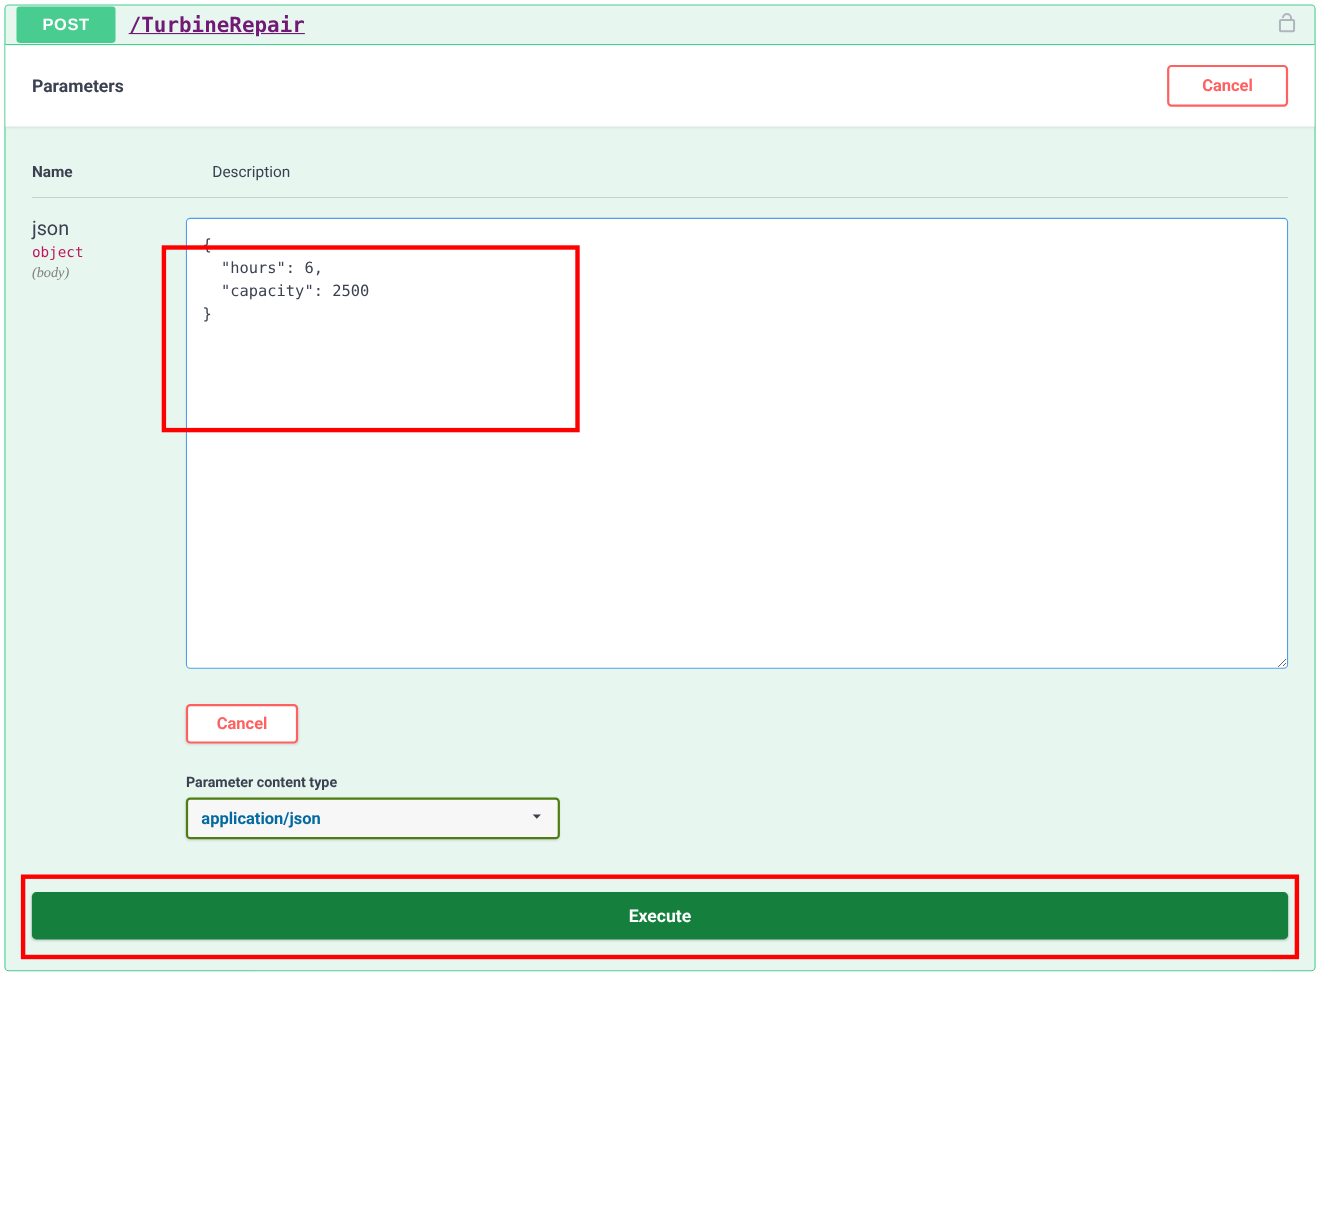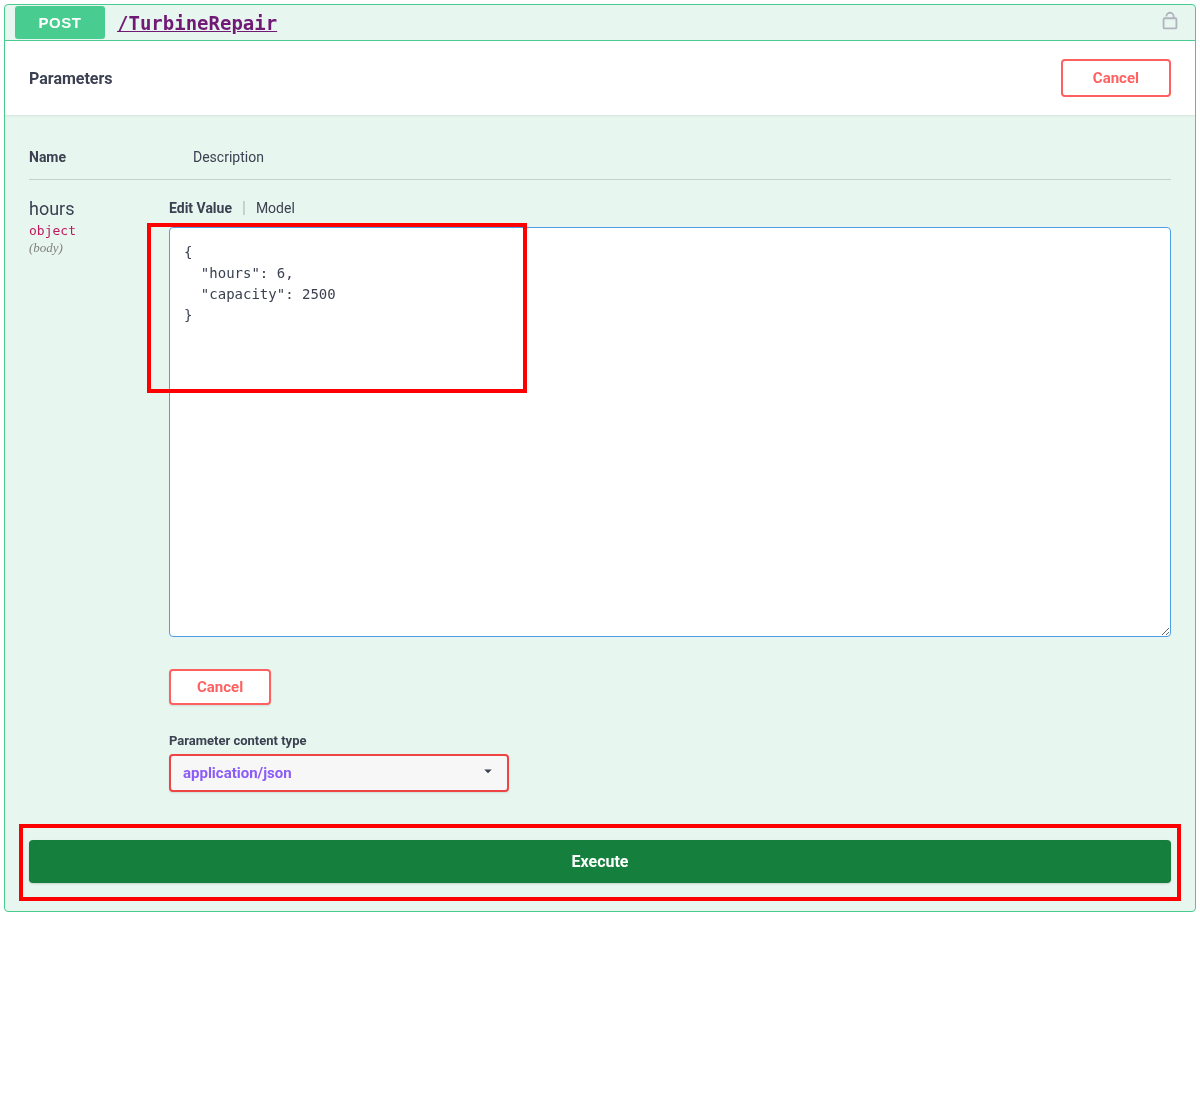--- a/index.html
+++ b/index.html
@@ -196,26 +196,26 @@
   }
   .content-type-select-wrap {
     position: relative;
     display: inline-block;
     margin-top: 6px;
   }
   .content-type-select {
     appearance: none;
     -webkit-appearance: none;
     background: #f7f7f7;
-    border: 2px solid #ef4444;
+    border: 2px solid #4d7c0f;
     border-radius: 4px;
     padding: 8px 40px 8px 12px;
     font-size: 15px;
     font-weight: 700;
-    color: #8b5cf6;
+    color: #0369a1;
     font-family: inherit;
     cursor: pointer;
     width: 340px;
     box-shadow: 0 1px 2px rgba(0,0,0,0.1);
   }
   .select-arrow {
     position: absolute;
     right: 12px;
     top: 50%;
     transform: translateY(-50%);
@@ -276,32 +276,27 @@
 
   <div class="parameters-body">
 
     <div class="param-table-header">
       <div class="col-name">Name</div>
       <div class="col-desc">Description</div>
     </div>
 
     <div class="param-row">
       <div class="param-name-cell">
-        <div class="param-name">hours</div>
+        <div class="param-name">json</div>
         <div class="param-type">object</div>
         <div class="param-in">(body)</div>
       </div>
       <div class="param-desc-cell">
         <div class="highlight-box-1"></div>
 
-        <div class="tabs">
-          <span class="tab active">Edit Value</span>
-          <span class="tab-sep">|</span>
-          <span class="tab">Model</span>
-        </div>
 
         <textarea class="body-textarea" style="">{
   "hours": 6,
   "capacity": 2500
 }</textarea>
 
         <button class="btn-cancel-small">Cancel</button>
 
         <label class="content-type-label">Parameter content type</label>
         <div class="content-type-select-wrap">

